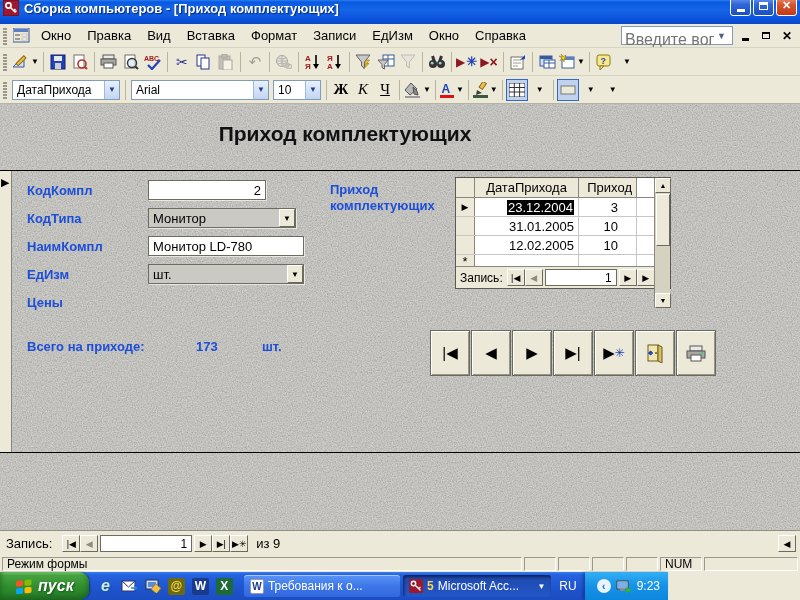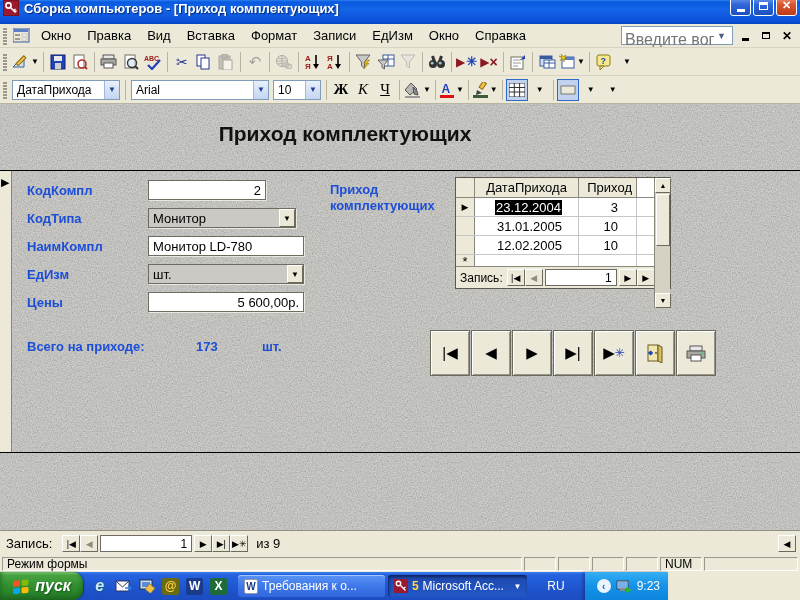--- a/index.html
+++ b/index.html
@@ -70,21 +70,21 @@
   .fld .drop3d { margin-left:auto; width:16px; height:18px; background:#ECE9D8;
     border:1px solid; border-color:#fff #6b6a5e #6b6a5e #fff; display:flex; align-items:center; justify-content:center; font-size:8px; color:#000; }
 
   
   .subform { left:455px; top:73px; width:216px; background:#ECE9D8; border:1px solid #5c5a50; z-index:2; position:absolute; }
   .ds { width:214px; background:#fff; }
   .ds-row { display:flex; height:19px; border-bottom:1px solid #c6c6c6; }
   .ds-row.hdr { height:20px; border-bottom:1px solid #8a887c; }
   .ds-cell { border-right:1px solid #c6c6c6; display:flex; align-items:center; font-size:13px; }
   .ds-sel { width:19px; background:#ECE9D8; border-right:1px solid #8a887c; justify-content:center; font-size:10px; }
-  .ds-date { width:104px; justify-content:flex-end; padding-right:16px; }
+  .ds-date { width:104px; justify-content:flex-end; padding-right:4px; }
   .ds-qty  { width:74px; justify-content:flex-end; padding-right:18px; }
   .ds-row.hdr .ds-cell { background:#ECE9D8; border-right:1px solid #8a887c; }
   .ds-row.hdr .ds-date { justify-content:center; padding:0; }
   .ds-row.hdr .ds-qty { padding-right:4px; }
   .ds-scroll { position:absolute; right:0; top:0; width:16px; height:130px; background:#d6d2c2; border-left:1px solid #8a887c; }
   .sbtn { width:16px; height:15px; background:#ECE9D8; border:1px solid; border-color:#fff #6b6a5e #6b6a5e #fff;
     display:flex; align-items:center; justify-content:center; font-size:7px; color:#000; }
   .ds-thumb { width:14px; height:52px; margin:1px; background:#ECE9D8; border:1px solid; border-color:#fff #6b6a5e #6b6a5e #fff; }
   .selected-text { background:#000; color:#fff; padding:0 1px; }
   .ds-newglyph { font-size:13px; margin-top:2px; }
@@ -118,21 +118,21 @@
   .startbtn { width:90px; height:28px; border-radius:0 10px 10px 0;
     background:linear-gradient(#7fce70 0%, #48a342 12%, #2f8d2d 55%, #27822a 100%);
     box-shadow:inset 0 -3px 6px #1b611e, 1px 0 2px rgba(0,0,0,.4); display:flex; align-items:center; justify-content:center; gap:5px; }
   .startbtn span { color:#fff; font-weight:bold; font-style:italic; font-size:16px; text-shadow:1px 1px 2px #14521a; }
   .ql { display:flex; align-items:center; gap:7px; padding:0 8px; }
   .task { height:22px; margin-left:3px; border-radius:3px; padding:0 6px; display:flex; align-items:center; gap:4px;
     background:linear-gradient(#5a95f7, #3e77e8 50%, #3168dd); box-shadow:inset 0 1px 0 rgba(255,255,255,.45);
     color:#fff; font-size:12px; white-space:nowrap; overflow:hidden; }
   .task.active { background:linear-gradient(#1e49ad, #2357c8); box-shadow:inset 1px 2px 3px rgba(0,0,20,.55); }
   .task .cnt { font-weight:bold; color:#ffd34e; }
-  .lang { color:#fff; font-size:12px; padding:0 20px; }
+  .lang { color:#fff; font-size:12px; padding:0 8px; }
   .tray { margin-left:auto; height:28px; display:flex; align-items:center; gap:5px; padding:0 8px 0 12px;
     background:linear-gradient(#35aef3 0%, #1592e8 50%, #0e86dd 100%); box-shadow:-2px 0 3px rgba(0,0,30,.3); color:#fff; }
   .tray .clock { font-size:12px; }
   .chev { width:14px; height:14px; border-radius:50%; background:#eaf4ff; color:#1a62c8; font-size:10px; font-weight:bold;
     display:flex; align-items:center; justify-content:center; }
   .qlicon { width:17px; height:17px; border-radius:2px; display:flex; align-items:center; justify-content:center;
     font-weight:bold; font-size:12px; color:#fff; }
 </style>
 </head>
 <body>
@@ -469,23 +469,20 @@
       <span>Монитор</span>
       <div class="drop3d">▼</div>
     </div>
     <div class="ws fld left" style="left:148px;top:132px;width:156px">
         <span>Монитор LD-780</span>
       </div>
     <div class="ws fld gray left" style="left:148px;top:160px;width:156px">
       <span>шт.</span>
       <div class="drop3d">▼</div>
     </div>
-    <div class="ws fld right" style="left:148px;top:188px;width:156px">
-        <span>5 600,00р.</span>
-      </div>
 
     <div class="ws fld-label" style="left:330px;top:78px">Приход</div>
     <div class="ws fld-label" style="left:330px;top:94px">комплектующих</div>
 
     <div class="subform">
       <div class="ds">
         <div class="ds-row hdr">
           <div class="ds-cell ds-sel"></div>
           <div class="ds-cell ds-date">ДатаПрихода</div>
           <div class="ds-cell ds-qty" style="width:58px">Приход</div>

